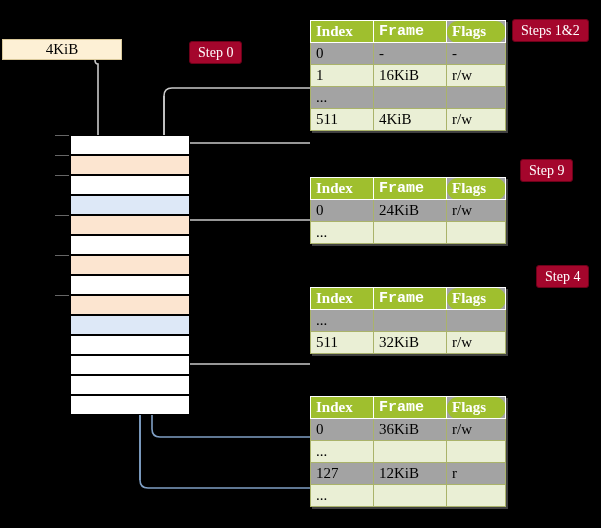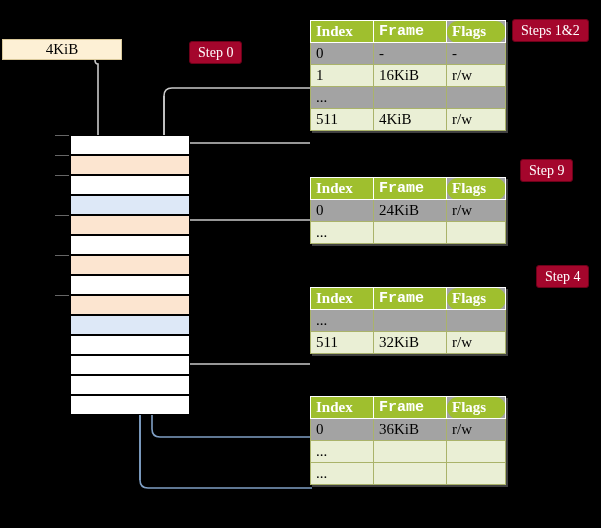--- a/index.html
+++ b/index.html
@@ -192,20 +192,25 @@
           <tr>
             <td class="c-index">0</td>
             <td class="c-frame">36KiB</td>
             <td class="c-flags">r/w</td>
           </tr>
           <tr class="alt">
             <td class="c-index">...</td>
             <td class="c-frame"></td>
             <td class="c-flags"></td>
           </tr>
+          <tr>
+            <td class="c-index">127</td>
+            <td class="c-frame">12KiB</td>
+            <td class="c-flags">r</td>
+          </tr>
           <tr class="alt">
             <td class="c-index">...</td>
             <td class="c-frame"></td>
             <td class="c-flags"></td>
           </tr>
         </tbody>
       </table>
     </div>
 
   <div id="badges-host">

